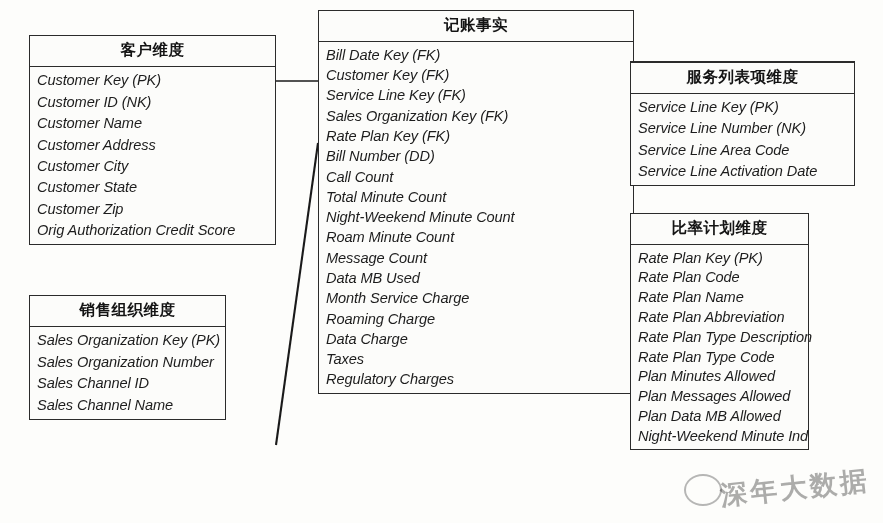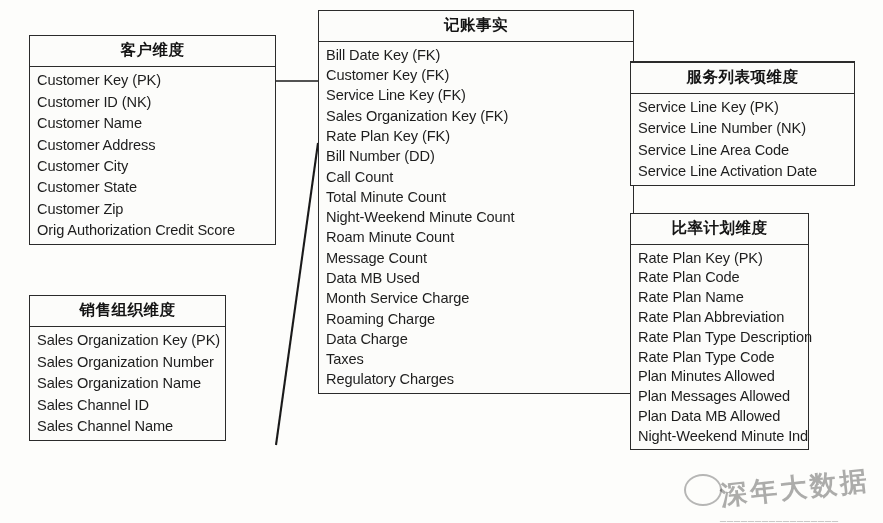--- a/index.html
+++ b/index.html
@@ -35,20 +35,21 @@
     background: #fcfcfa;
   }
   .entity.no-fields > .entity-title {
     border-bottom: none;
     padding: 5px 0 6px 0;
   }
   .entity-fields {
     list-style: none;
     margin: 0;
     padding: 3px 0 3px 0;
+    font-style: italic;
   }
   .entity-fields li {
     font-size: 14.6px;
     color: #1d1d1d;
     line-height: 1.0;
     padding: 3.1px 0 3.1px 7px;
     white-space: nowrap;
     letter-spacing: -0.1px;
   }
   
@@ -129,21 +130,20 @@
       <li>Customer Zip</li>
       <li>Orig Authorization Credit Score</li>
     </ul>
   </div>
 
   <div class="entity" id="box-salesorg" style="left:29px; top:295px; width:197px;">
     <div class="entity-title">销售组织维度</div>
     <ul class="entity-fields">
       <li>Sales Organization Key (PK)</li>
       <li>Sales Organization Number</li>
-      <li>Sales Organization Name</li>
       <li>Sales Channel ID</li>
       <li>Sales Channel Name</li>
     </ul>
   </div>
 
   <div class="entity" id="box-fact" style="left:318px; top:10px; width:316px;">
     <div class="entity-title">记账事实</div>
     <ul class="entity-fields">
       <li>Bill Date Key (FK)</li>
       <li>Customer Key (FK)</li>
@@ -191,16 +191,15 @@
       <li>Plan Minutes Allowed</li>
       <li>Plan Messages Allowed</li>
       <li>Plan Data MB Allowed</li>
       <li>Night-Weekend Minute Ind</li>
     </ul>
   </div>
 
   <div id="watermark" style="left:720px; top:470px;">
     <div class="wm-ring"></div>
     <div class="wm-text">深年大数据</div>
-    <div class="wm-sub">_________________</div>
   </div>
 
 </div>
 
 </body></html>

